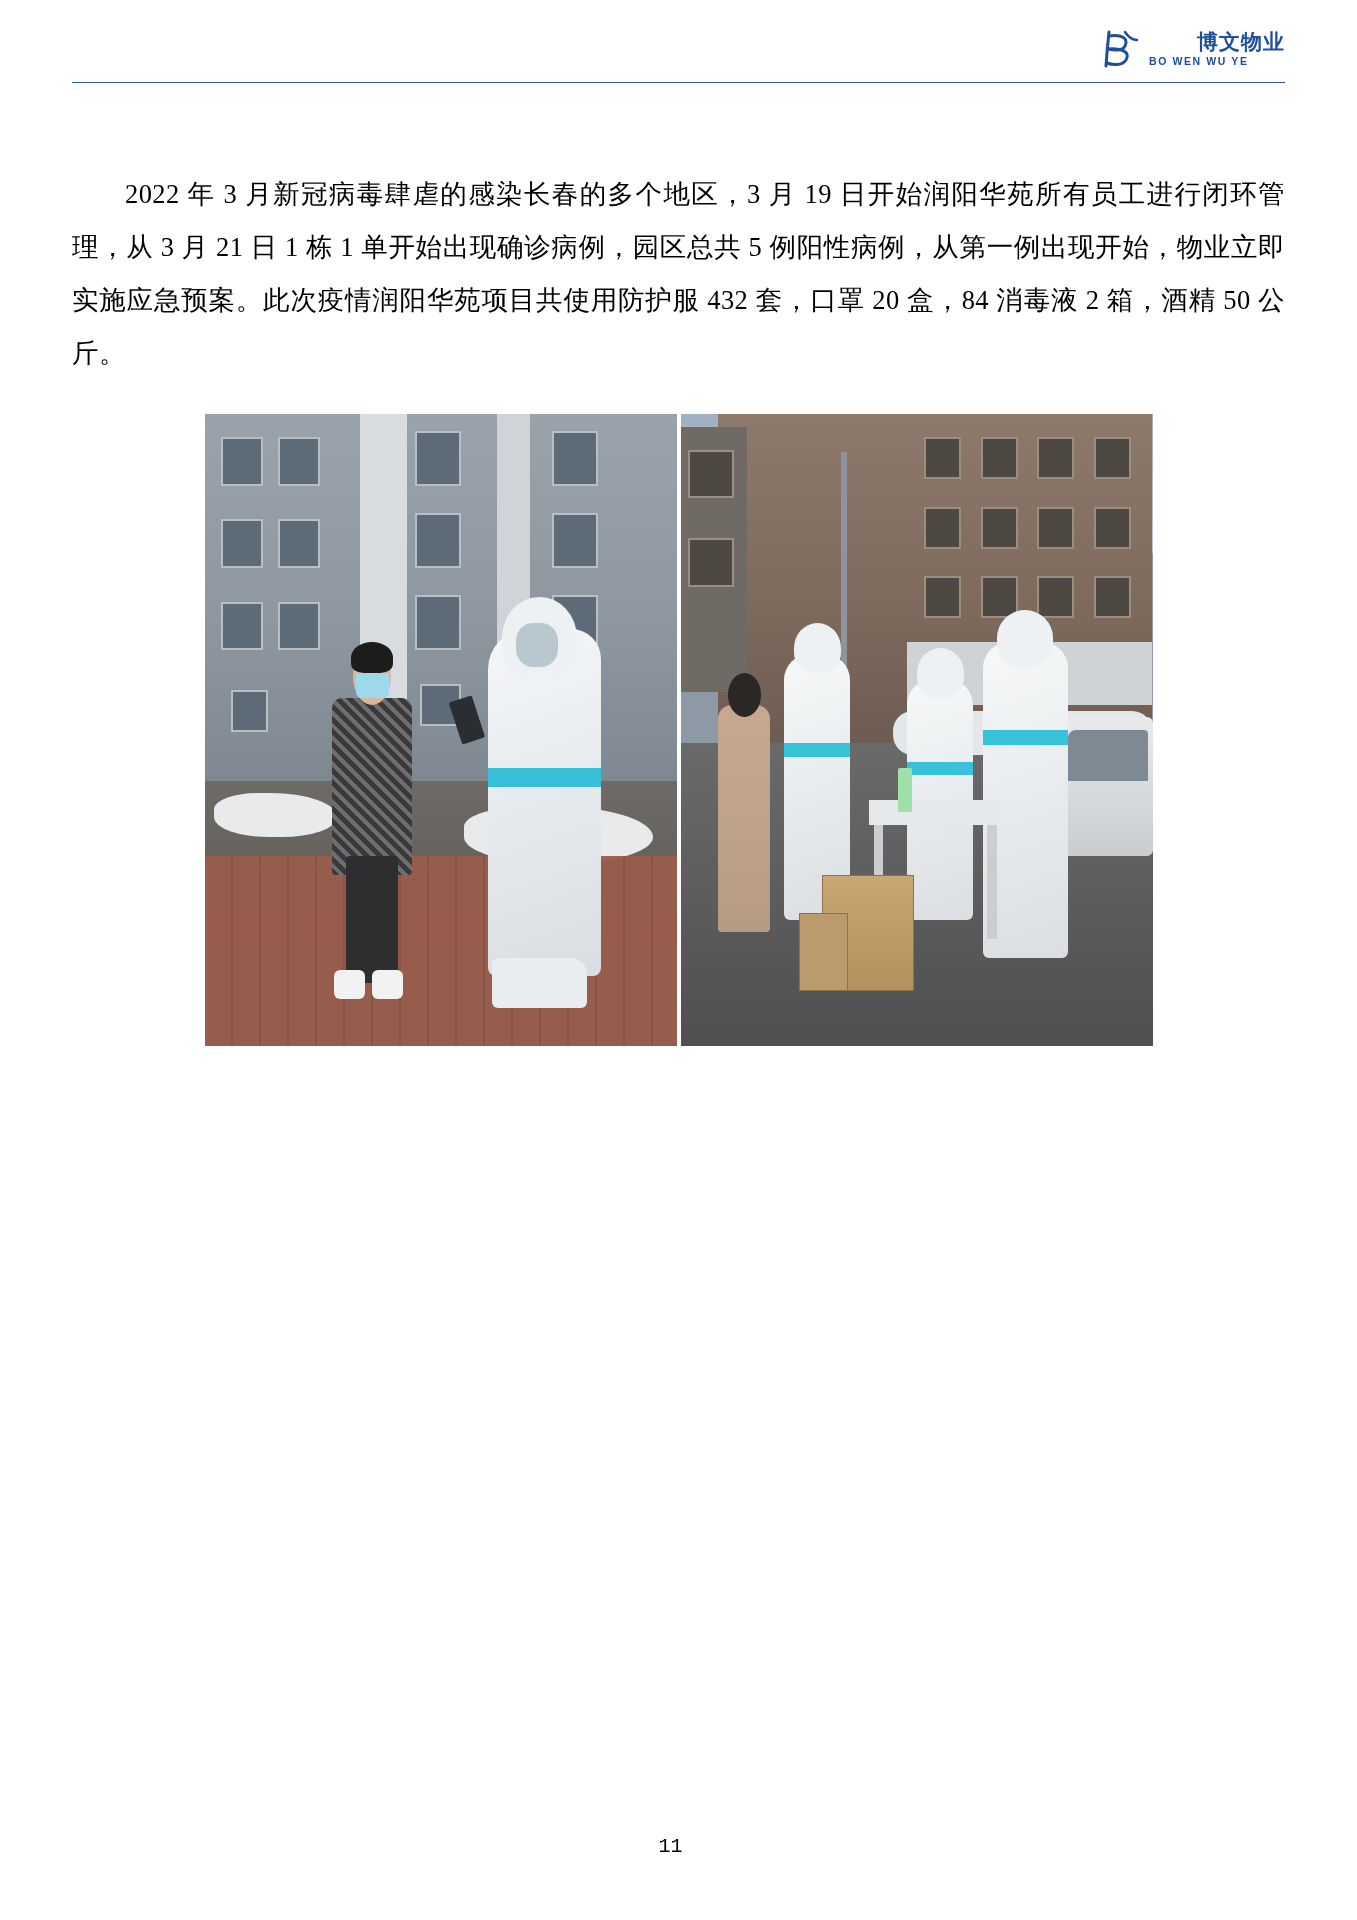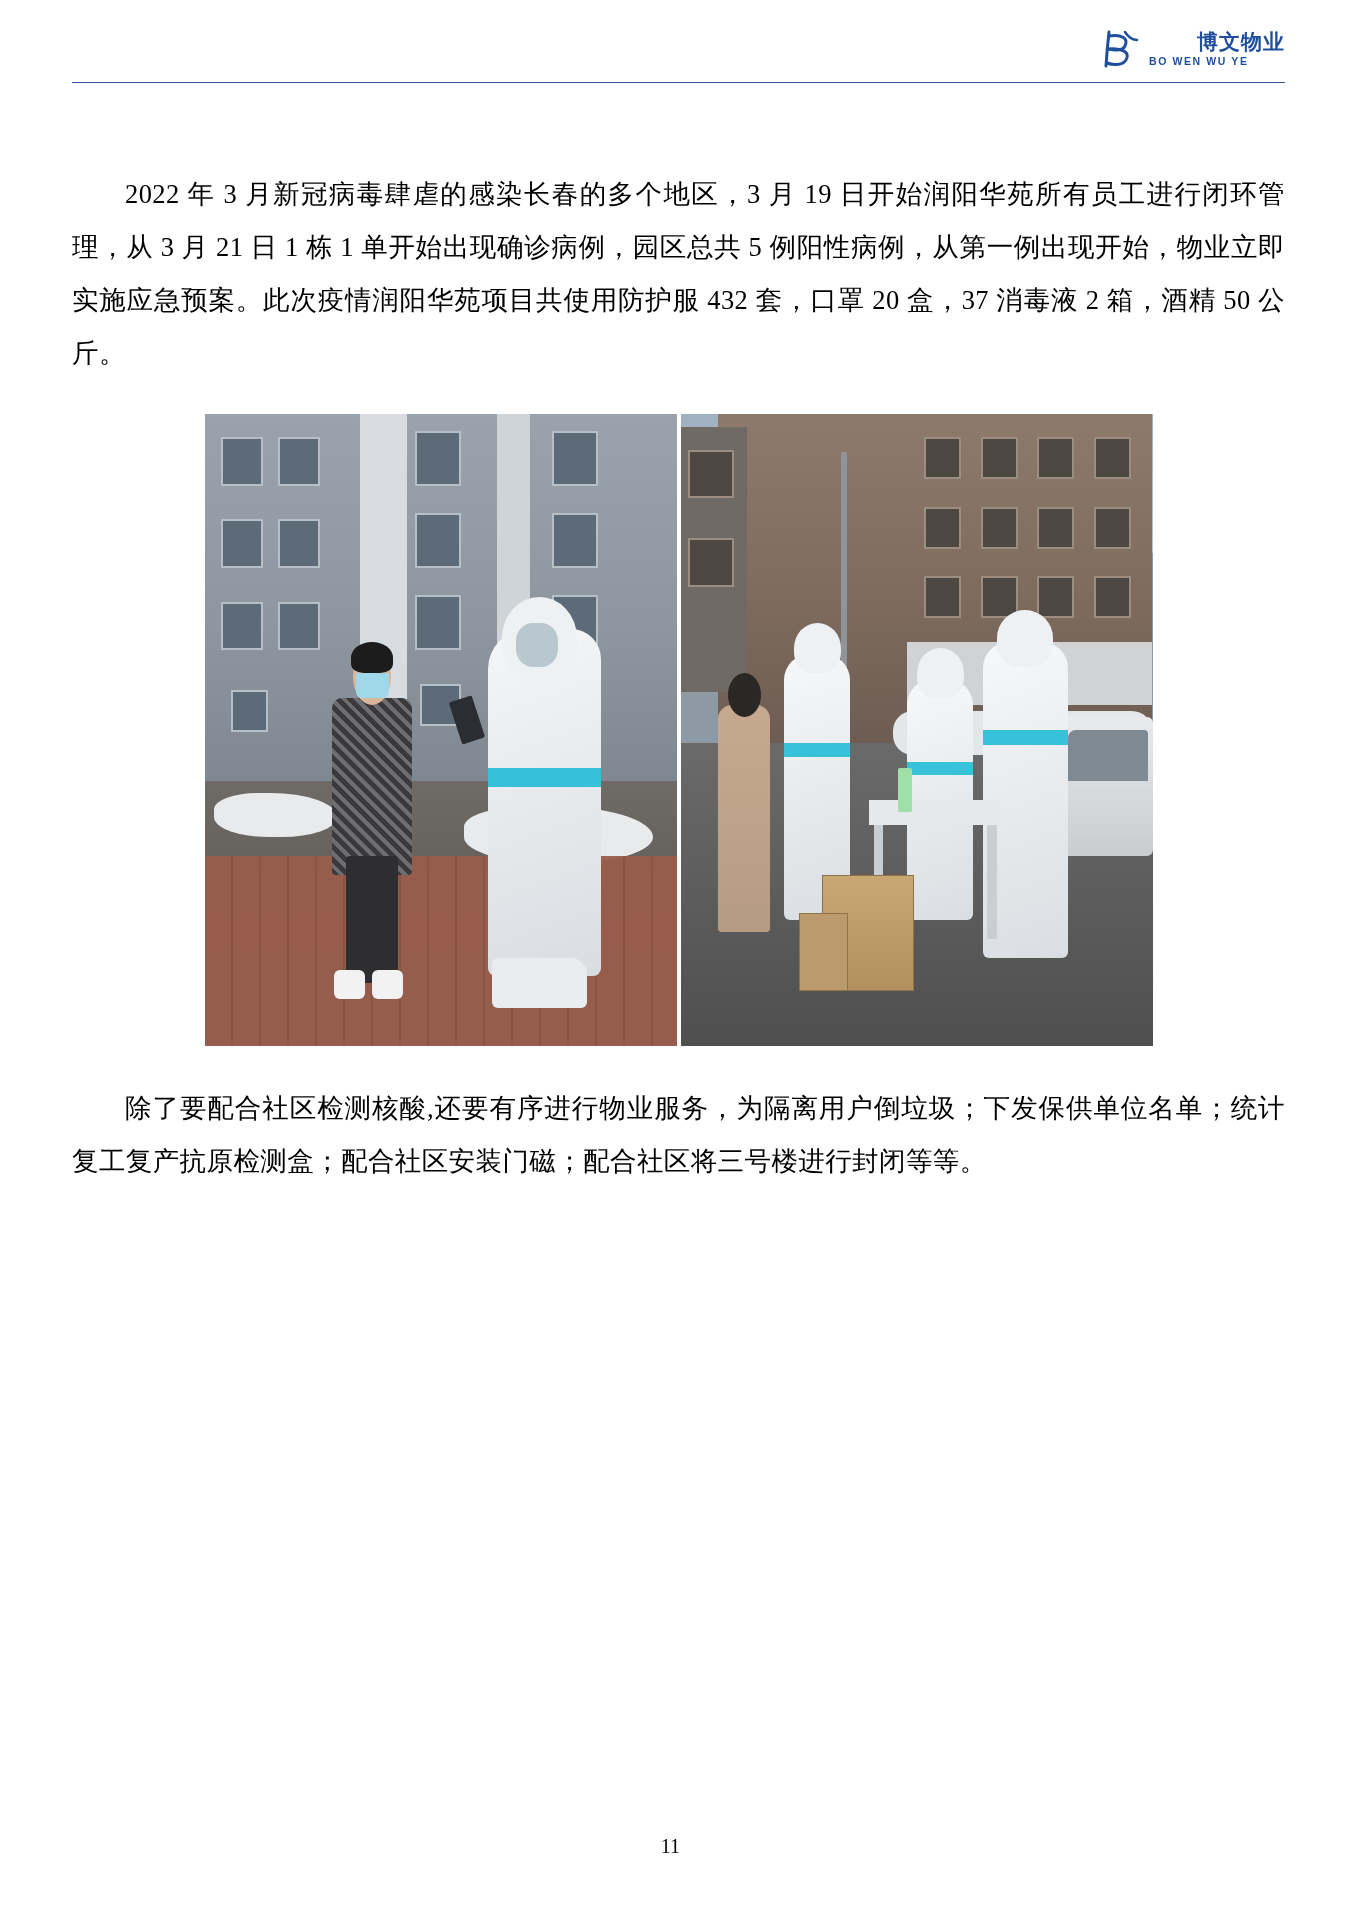--- a/index.html
+++ b/index.html
@@ -301,21 +301,21 @@
     background: #8e9499;
   }
 
   
   .page-number {
     position: absolute;
     left: 0; right: 16px;
     bottom: 62px;
     text-align: center;
     font-size: 20px;
-    font-family: Liberation Serif, serif;
+    font-family: Liberation Mono, monospace;
   }
 </style>
 </head>
 <body>
 
 <div class="page">
 
   <div class="header">
     <div class="logo-block">
       <span class="logo-mark">
@@ -328,21 +328,21 @@
       </span>
       <span class="logo-text">
         <span class="logo-cn">博文物业</span>
         <span class="logo-en">BO WEN WU YE</span>
       </span>
     </div>
     <div class="header-rule"></div>
   </div>
 
 
-  <p class="para para-1">2022 年 3 月新冠病毒肆虐的感染长春的多个地区，3 月 19 日开始润阳华苑所有员工进行闭环管理，从 3 月 21 日 1 栋 1 单开始出现确诊病例，园区总共 5 例阳性病例，从第一例出现开始，物业立即实施应急预案。此次疫情润阳华苑项目共使用防护服 432 套，口罩 20 盒，37 消毒液 2 箱，酒精 50 公斤。</p>
+  <p class="para para-1">2022 年 3 月新冠病毒肆虐的感染长春的多个地区，3 月 19 日开始润阳华苑所有员工进行闭环管理，从 3 月 21 日 1 栋 1 单开始出现确诊病例，园区总共 5 例阳性病例，从第一例出现开始，物业立即实施应急预案。此次疫情润阳华苑项目共使用防护服 432 套，口罩 20 盒，84 消毒液 2 箱，酒精 50 公斤。</p>
 
   <div class="figure-row">
 
     <div class="photo">
       <div class="p1-sky"></div>
       <div class="p1-building"></div>
       <div class="p1-bwhite"></div>
       <div class="p1-bwhite2"></div>
       <div class="p1-win" style="left:4%;top:4%;width:8%;height:7%"></div>
       <div class="p1-win" style="left:16%;top:4%;width:8%;height:7%"></div>
@@ -415,17 +415,16 @@
       <div class="p2-table"></div>
       <div class="p2-table-leg1"></div>
       <div class="p2-table-leg2"></div>
       <div class="p2-bottle"></div>
       <div class="p2-box"></div>
       <div class="p2-box2"></div>
     </div>
 
   </div>
 
-  <p class="para para-2">除了要配合社区检测核酸,还要有序进行物业服务，为隔离用户倒垃圾；下发保供单位名单；统计复工复产抗原检测盒；配合社区安装门磁；配合社区将三号楼进行封闭等等。</p>
 
   <div class="page-number">11</div>
 
 </div>
 
 </body></html>

